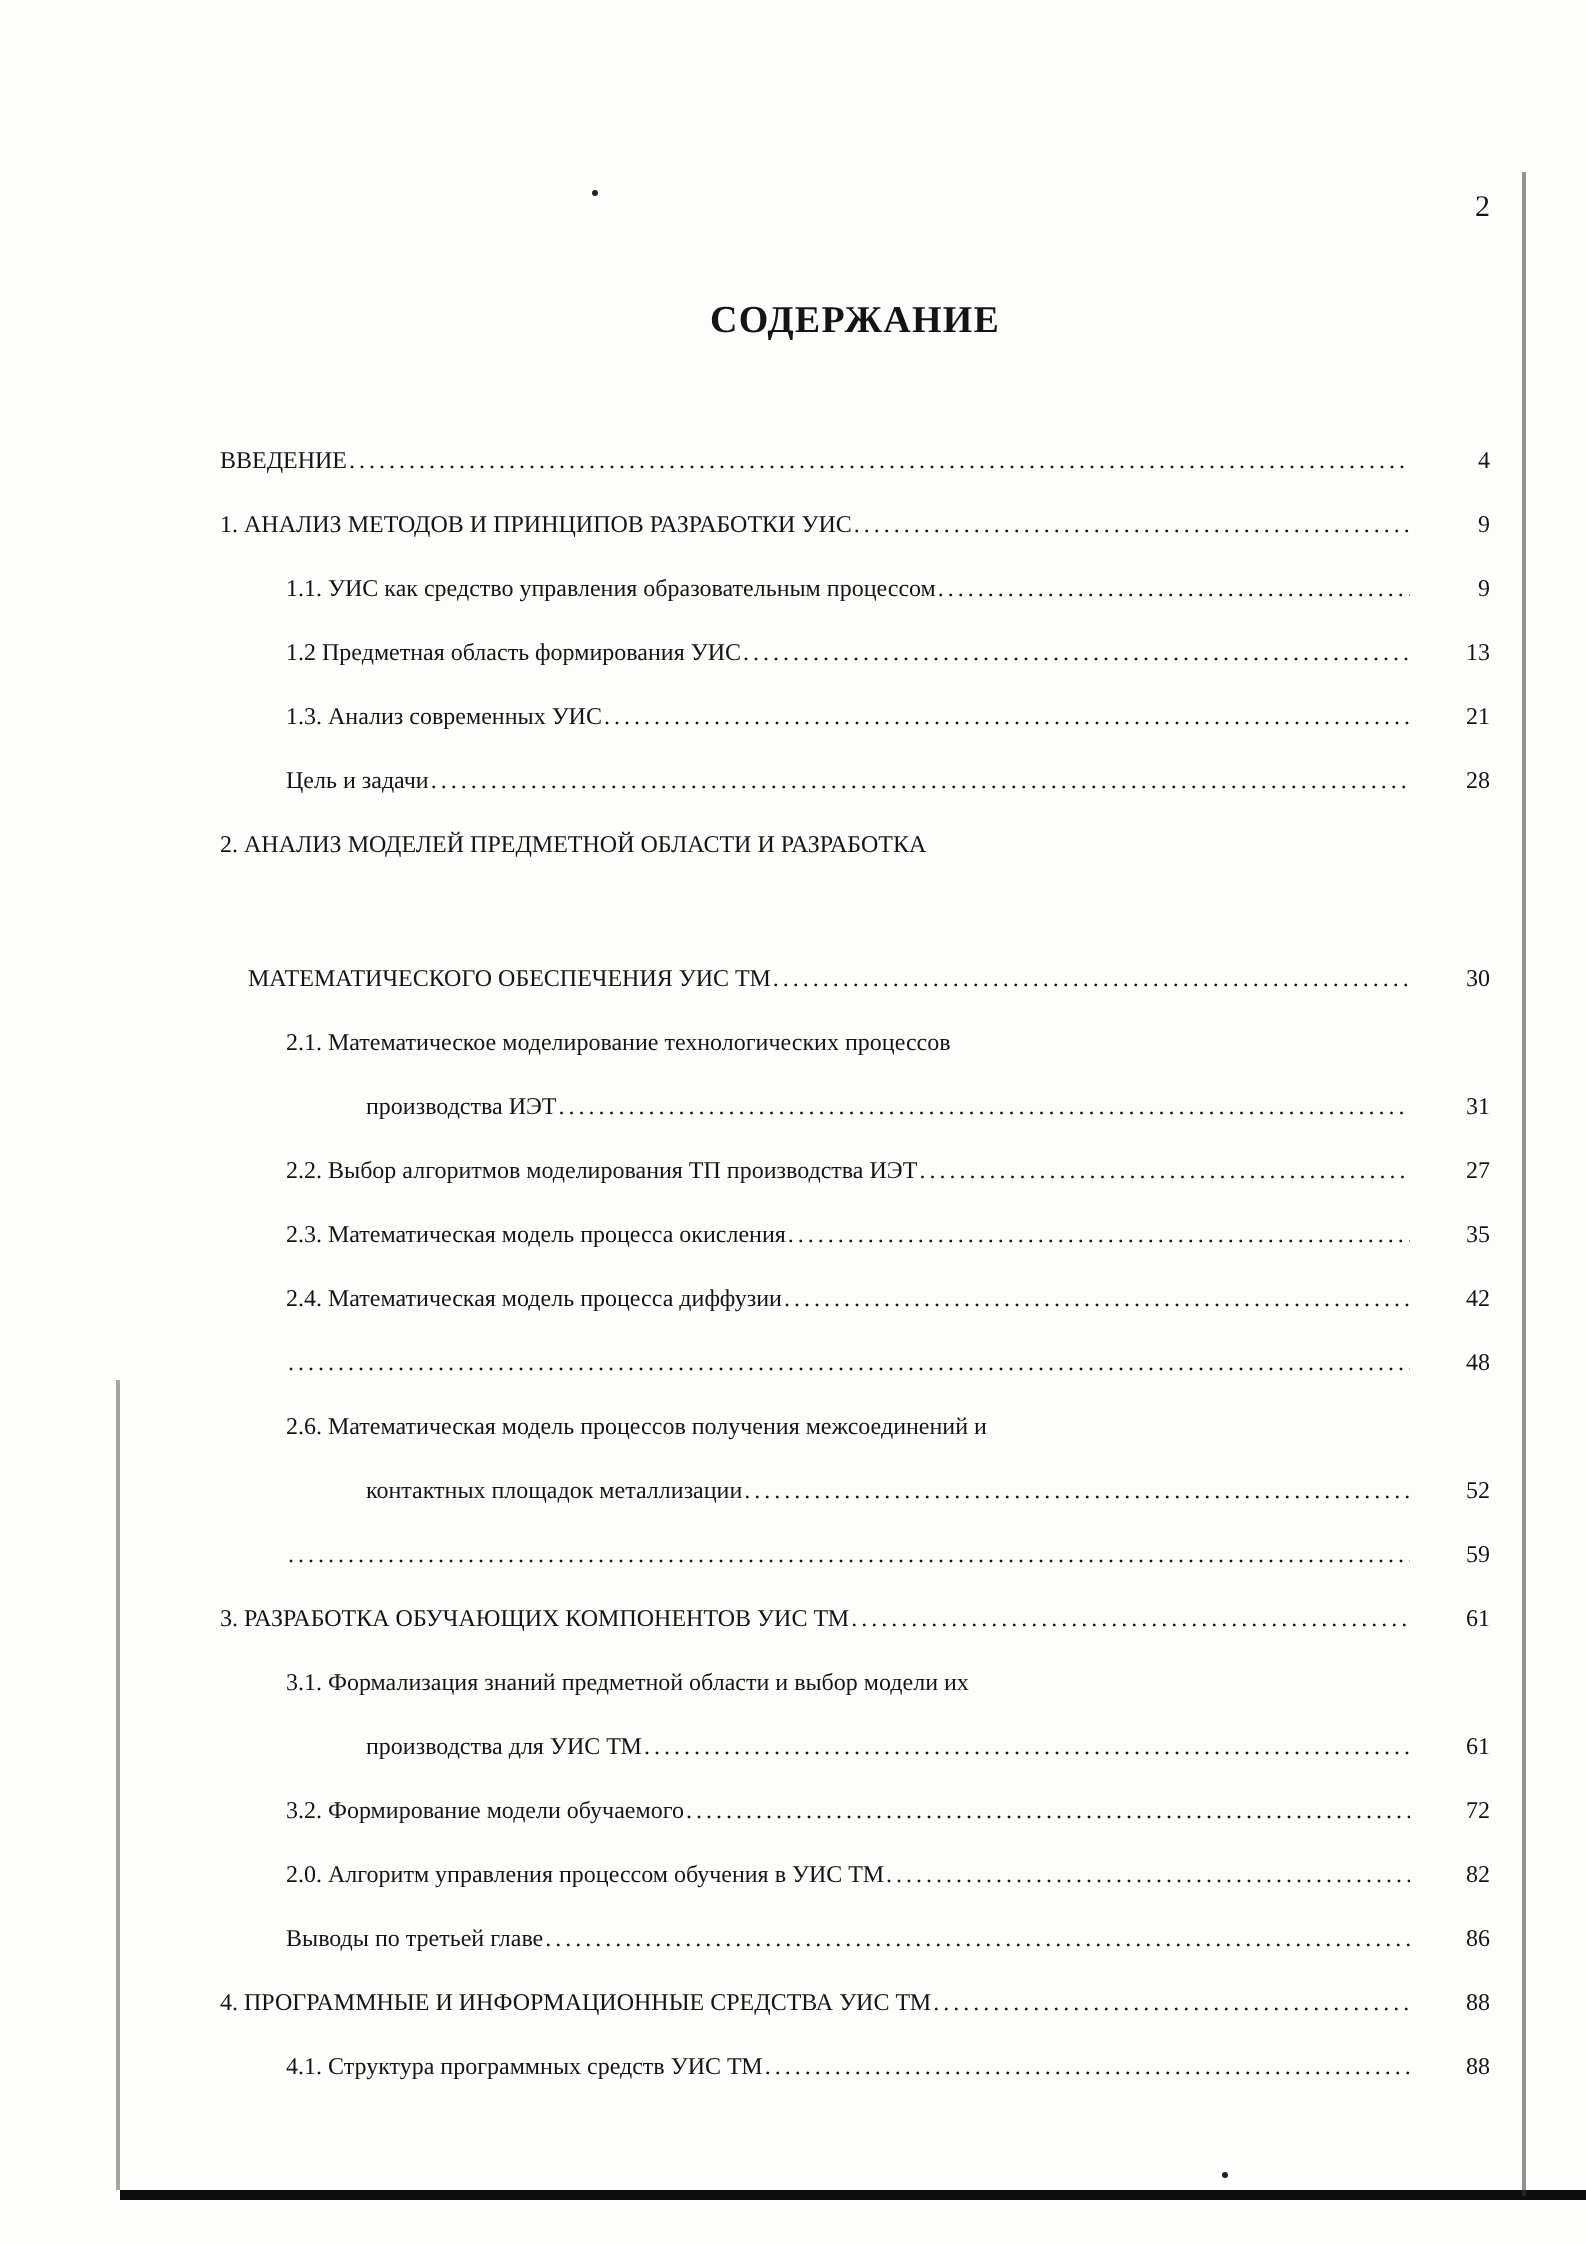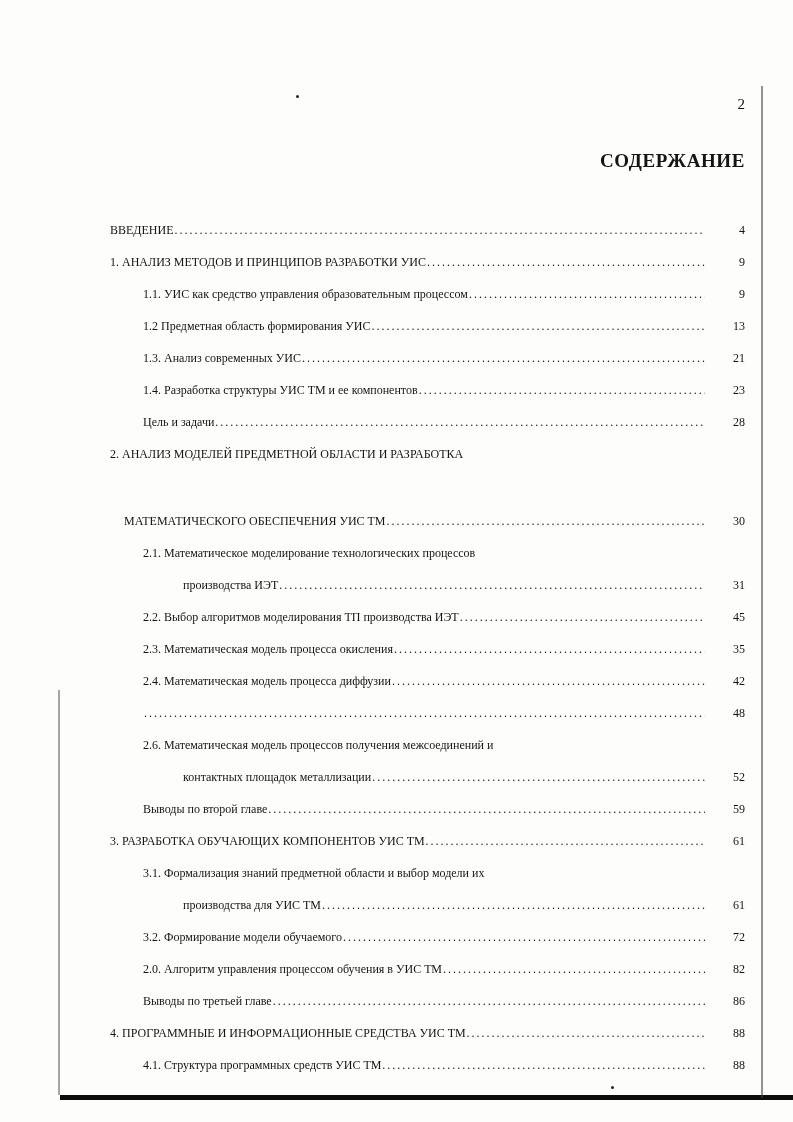--- a/index.html
+++ b/index.html
@@ -22,21 +22,21 @@
     right: 48px;
     top: 96px;
   }
   .pagenum-top {
     text-align: right;
     font-size: 15px;
     height: 20px;
   }
   .doc-title {
     margin: 34px 0 0 0;
-    text-align: right;
+    text-align: center;
     font-size: 19px;
     font-weight: bold;
     letter-spacing: 0.6px;
   }
   .toc {
     margin-top: 42px;
     font-size: 12px;
     line-height: 32px;
   }
   .entry.level-1 { margin-left: 33px; }
@@ -144,27 +144,20 @@
         </div>
         <div class="entry level-1">
           <div class="line">
             <span class="txt">1.3. Анализ современных УИС</span>
             <span class="leader"></span>
             <span class="pg">21</span>
           </div>
         </div>
         <div class="entry level-1">
           <div class="line">
-            <span class="txt">1.4. Разработка структуры УИС ТМ и ее компонентов</span>
-            <span class="leader"></span>
-            <span class="pg">23</span>
-          </div>
-        </div>
-        <div class="entry level-1">
-          <div class="line">
             <span class="txt">Цель и задачи</span>
             <span class="leader"></span>
             <span class="pg">28</span>
           </div>
         </div>
         <div class="entry level-0">
           <div class="line">
             <span class="txt">2. АНАЛИЗ МОДЕЛЕЙ ПРЕДМЕТНОЙ ОБЛАСТИ И РАЗРАБОТКА</span>
           </div>
           <div class="line cont">
@@ -180,21 +173,21 @@
           <div class="line cont">
             <span class="txt">производства ИЭТ</span>
             <span class="leader"></span>
             <span class="pg">31</span>
           </div>
         </div>
         <div class="entry level-1">
           <div class="line">
             <span class="txt">2.2. Выбор алгоритмов моделирования ТП производства ИЭТ</span>
             <span class="leader"></span>
-            <span class="pg">45</span>
+            <span class="pg">27</span>
           </div>
         </div>
         <div class="entry level-1">
           <div class="line">
             <span class="txt">2.3. Математическая модель процесса окисления</span>
             <span class="leader"></span>
             <span class="pg">35</span>
           </div>
         </div>
         <div class="entry level-1">
@@ -215,21 +208,20 @@
             <span class="txt">2.6. Математическая модель процессов получения межсоединений и</span>
           </div>
           <div class="line cont">
             <span class="txt">контактных площадок металлизации</span>
             <span class="leader"></span>
             <span class="pg">52</span>
           </div>
         </div>
         <div class="entry level-1">
           <div class="line">
-            <span class="txt">Выводы по второй главе</span>
             <span class="leader"></span>
             <span class="pg">59</span>
           </div>
         </div>
         <div class="entry level-0">
           <div class="line">
             <span class="txt">3. РАЗРАБОТКА ОБУЧАЮЩИХ КОМПОНЕНТОВ УИС ТМ</span>
             <span class="leader"></span>
             <span class="pg">61</span>
           </div>

